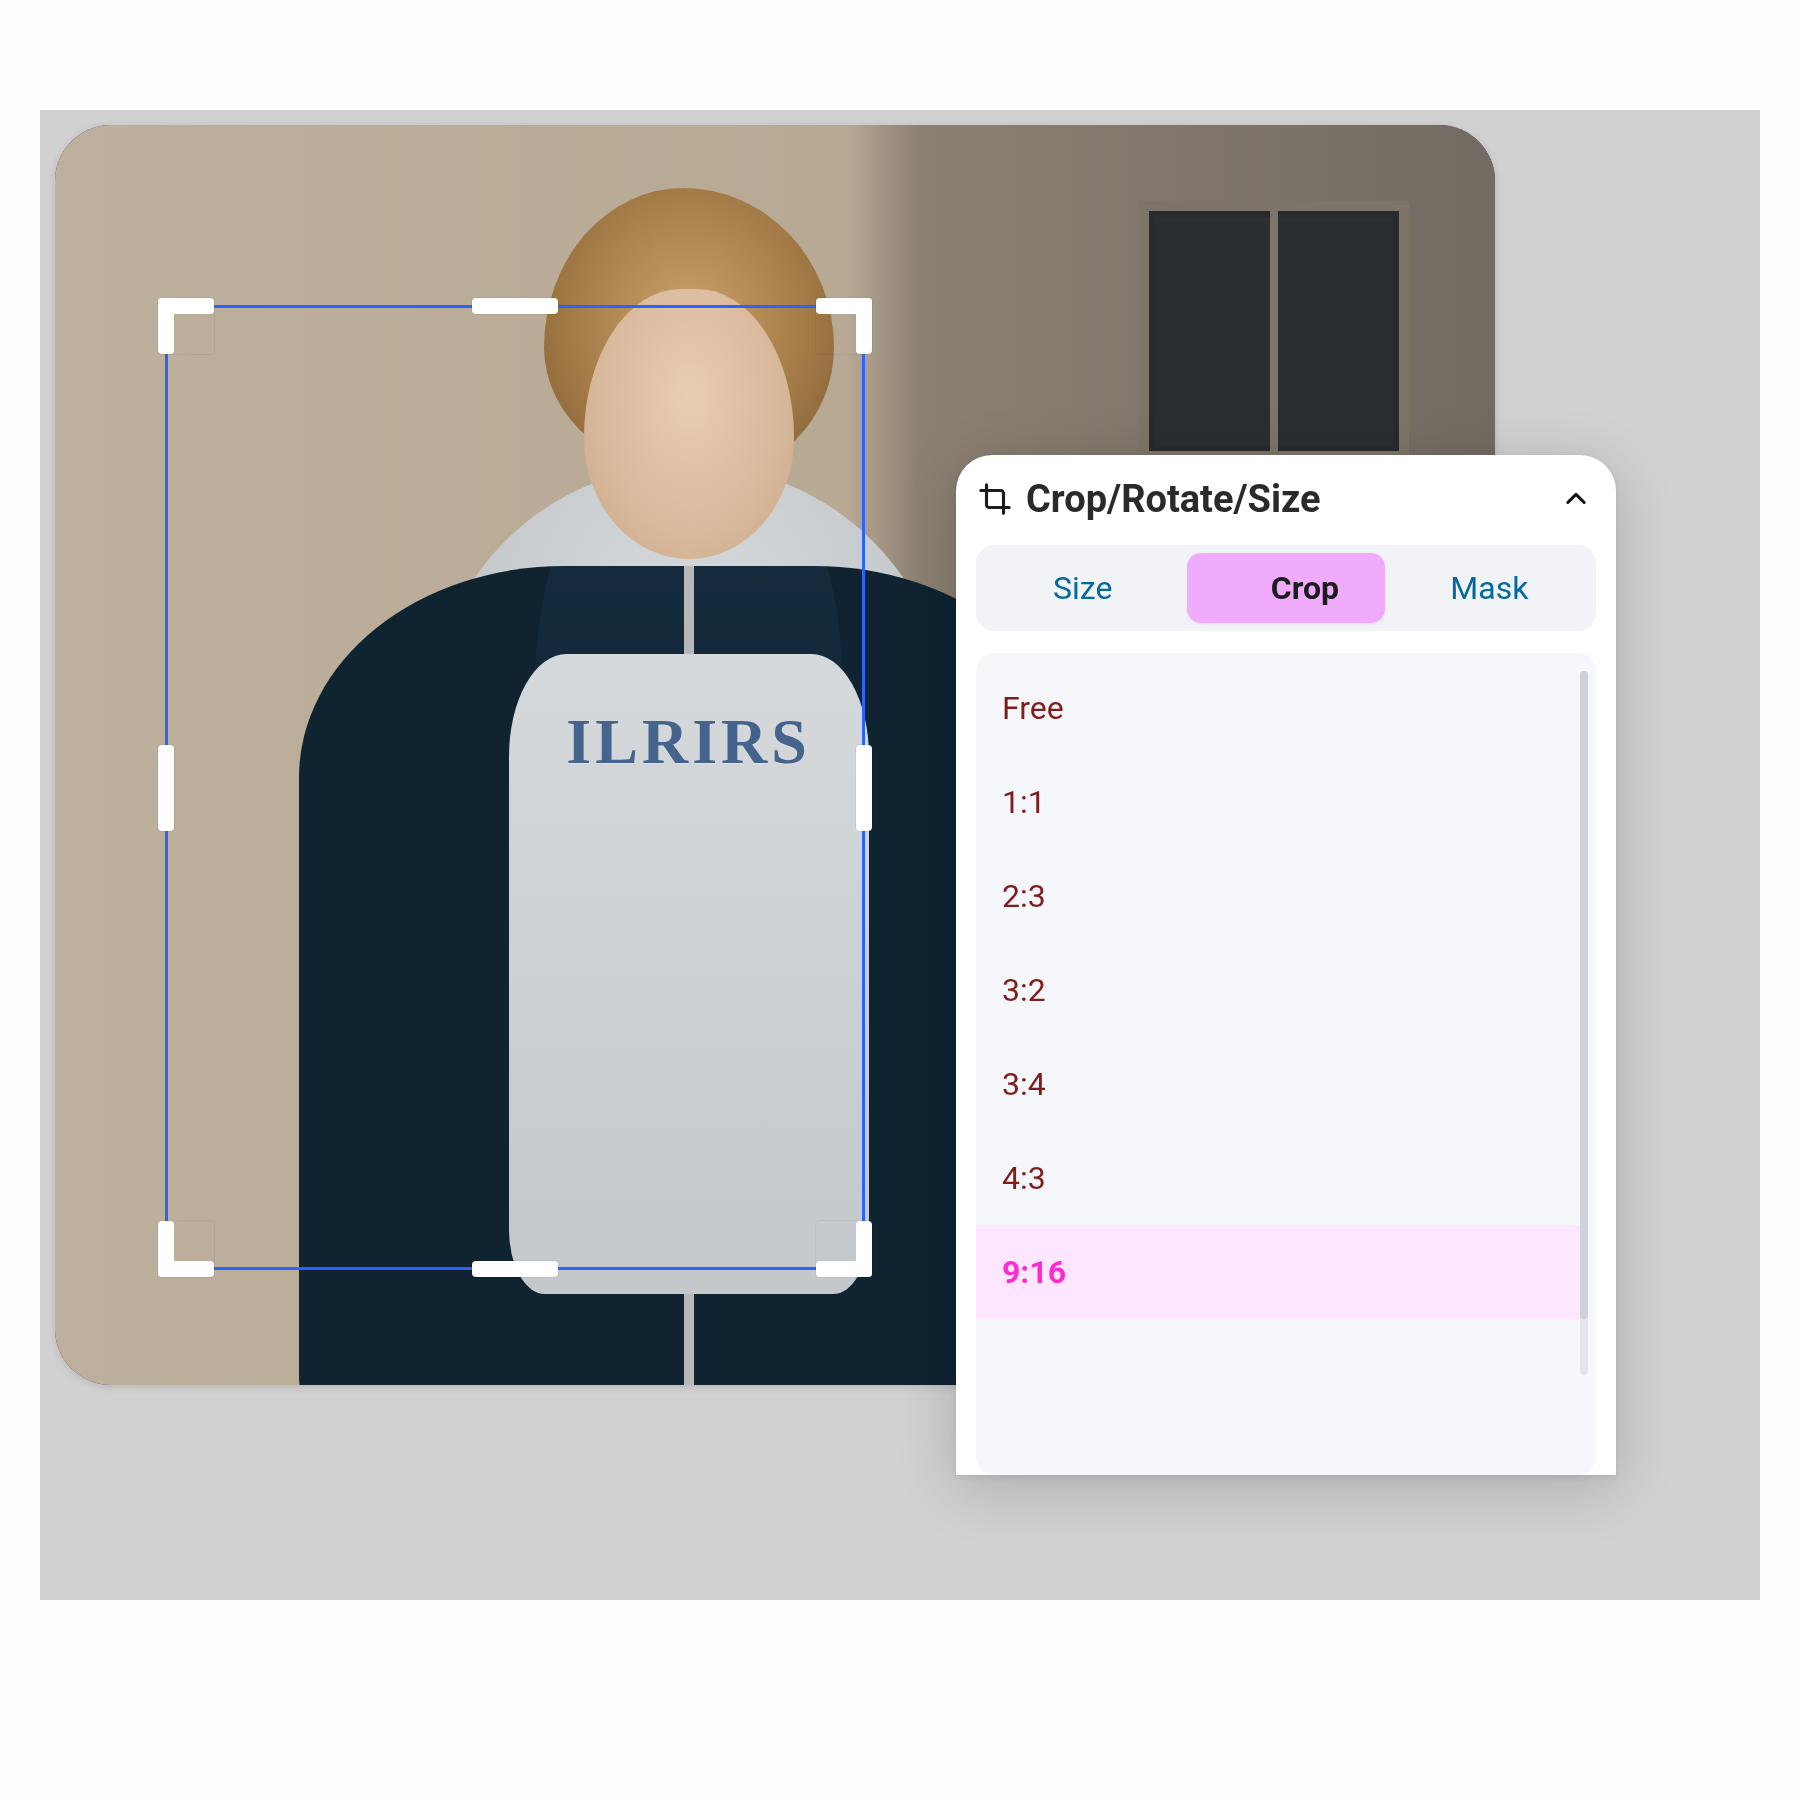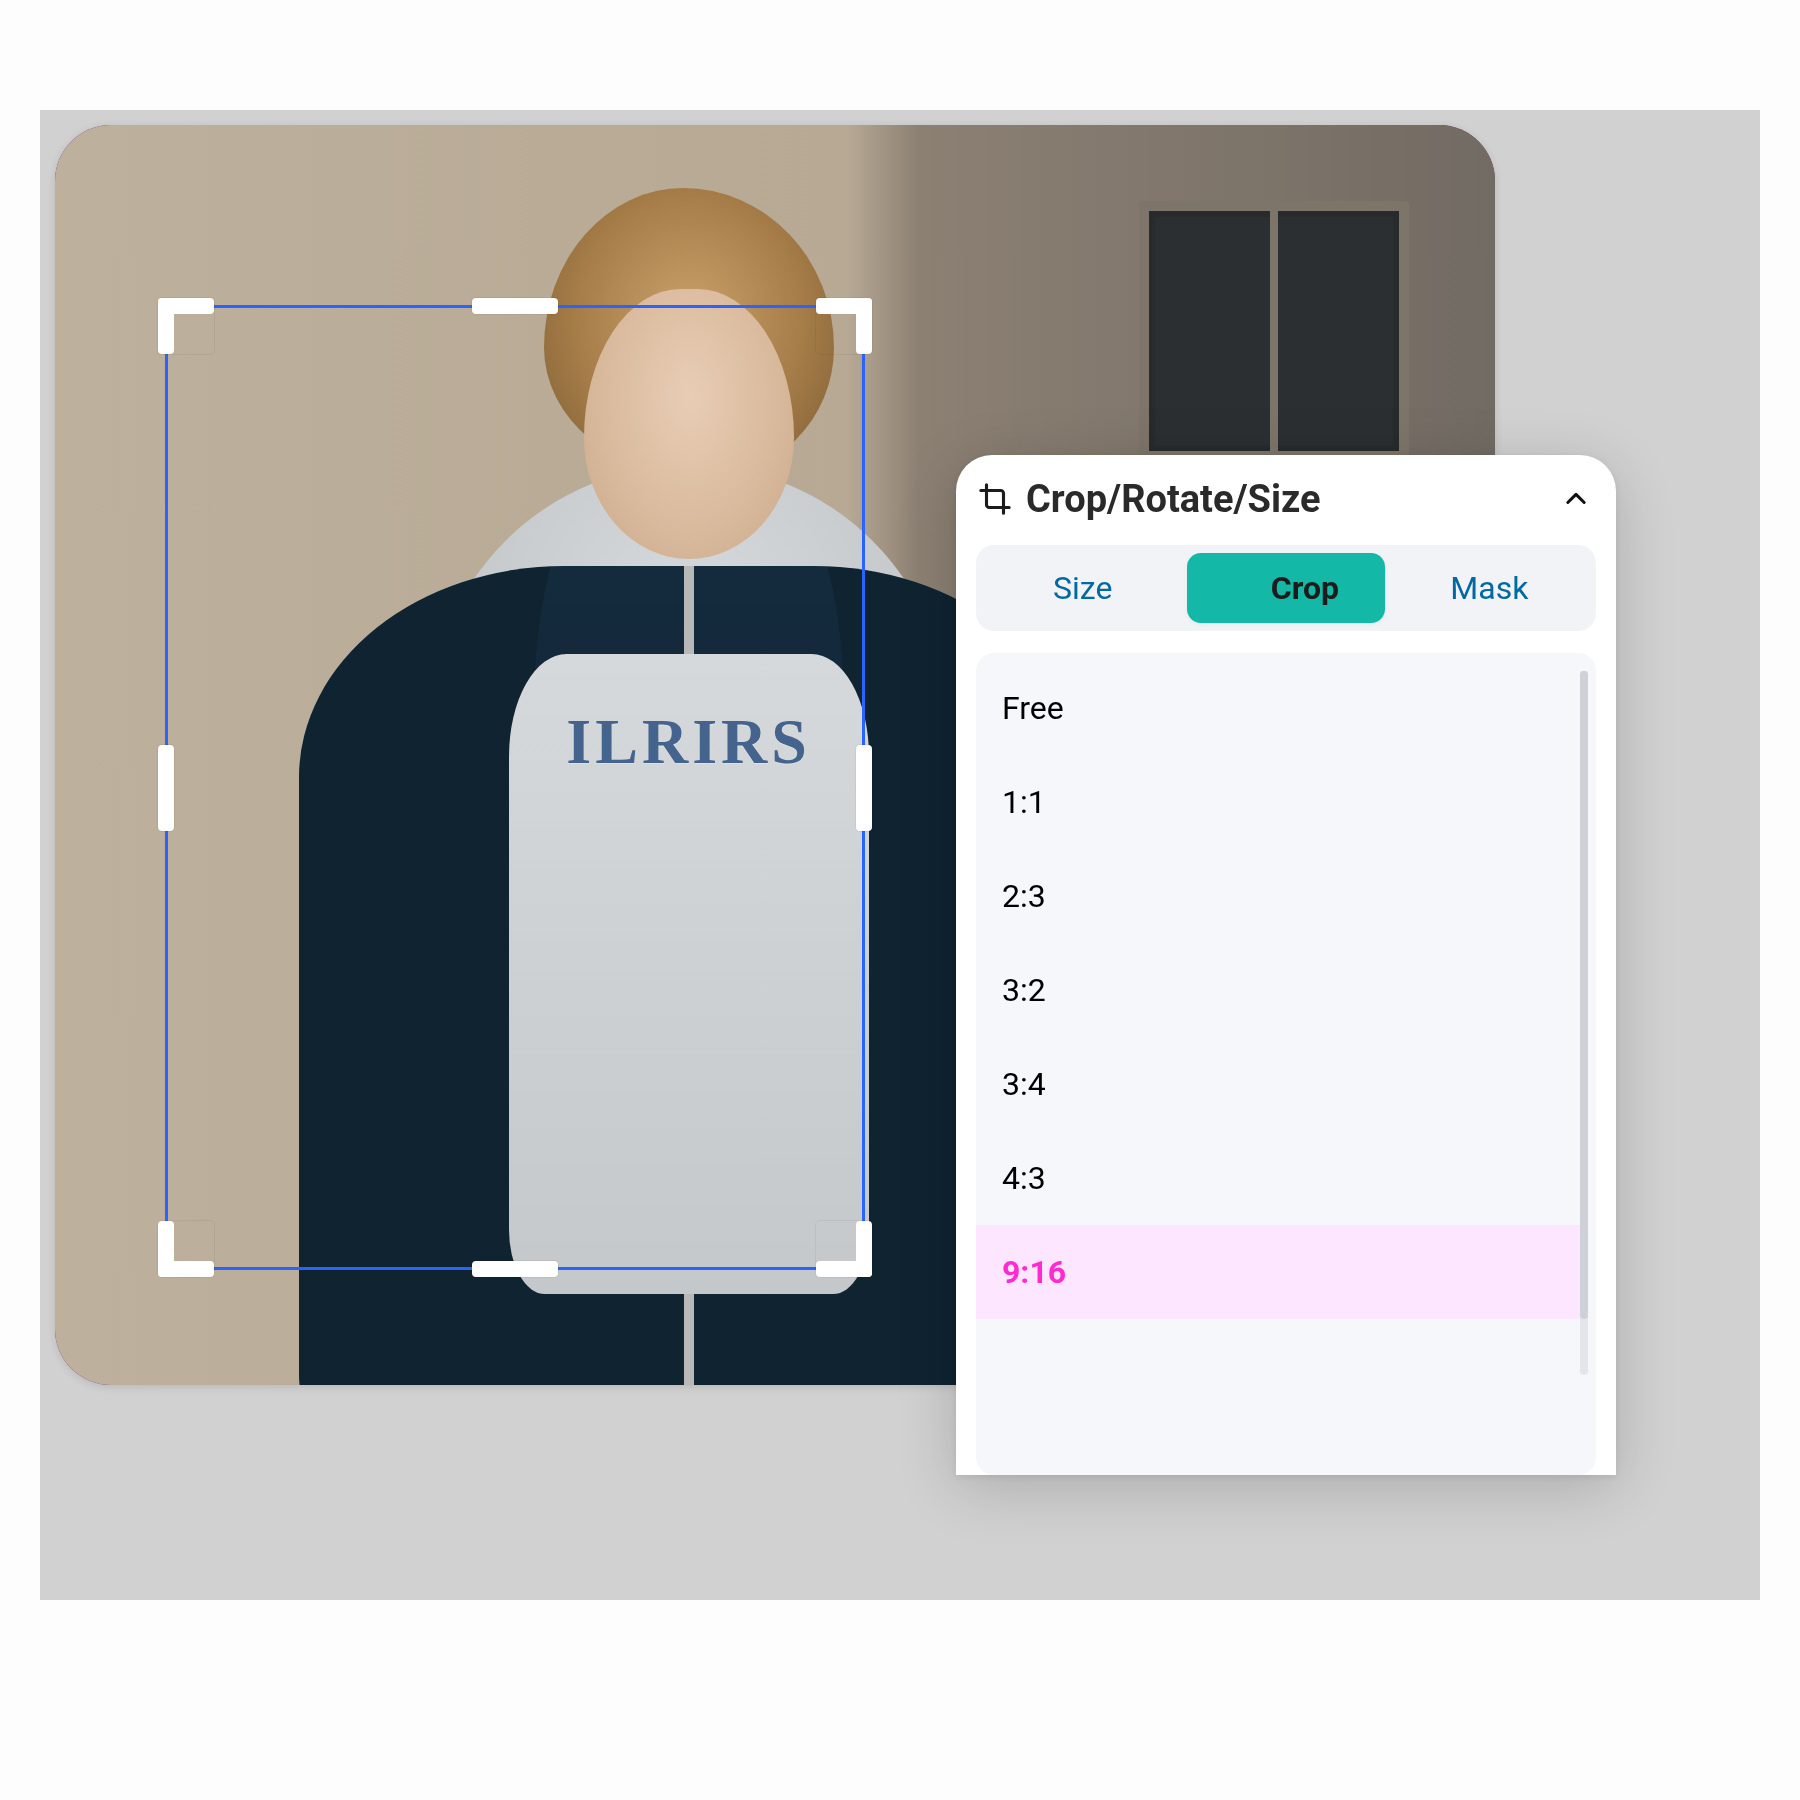--- a/index.html
+++ b/index.html
@@ -164,37 +164,37 @@
       gap: 6px;
     }
     .tab {
       text-align: center;
       font-size: 32px;
       color: #0369a1;
       padding: 16px 10px;
       border-radius: 14px;
       cursor: pointer;
     }
-    .tab.active { background: #14b8a6; color: #1c1c1c; font-weight: 700; box-shadow: 0 2px 4px rgba(0,0,0,0.04); padding-left: 48px; }
+    .tab.active { background: #f0abfc; color: #1c1c1c; font-weight: 700; box-shadow: 0 2px 4px rgba(0,0,0,0.04); padding-left: 48px; }
     .options-wrap {
       margin: 22px 20px 0 20px;
       background: #f6f7fb;
       border-radius: 18px;
       flex: 1 1 auto;
       position: relative;
       overflow: hidden;
     }
     .options-scroll {
       position: absolute; inset: 0 16px 0 0;
       overflow: hidden;
     }
     .option-list { padding: 8px 0 0 0; }
     .option {
       font-size: 32px;
-      color: #000000;
+      color: #7f1d1d;
       padding: 28px 26px;
     }
     .option.selected {
       background: #fde6ff;
       color: #ff2bd0;
       font-weight: 700;
     }
     .option.peek { padding-top: 20px; padding-bottom: 0; height: 34px; overflow: hidden; color:#3a3d43; }
     .scrollbar-track {
       position: absolute; right: 8px; top: 18px; bottom: 100px;

